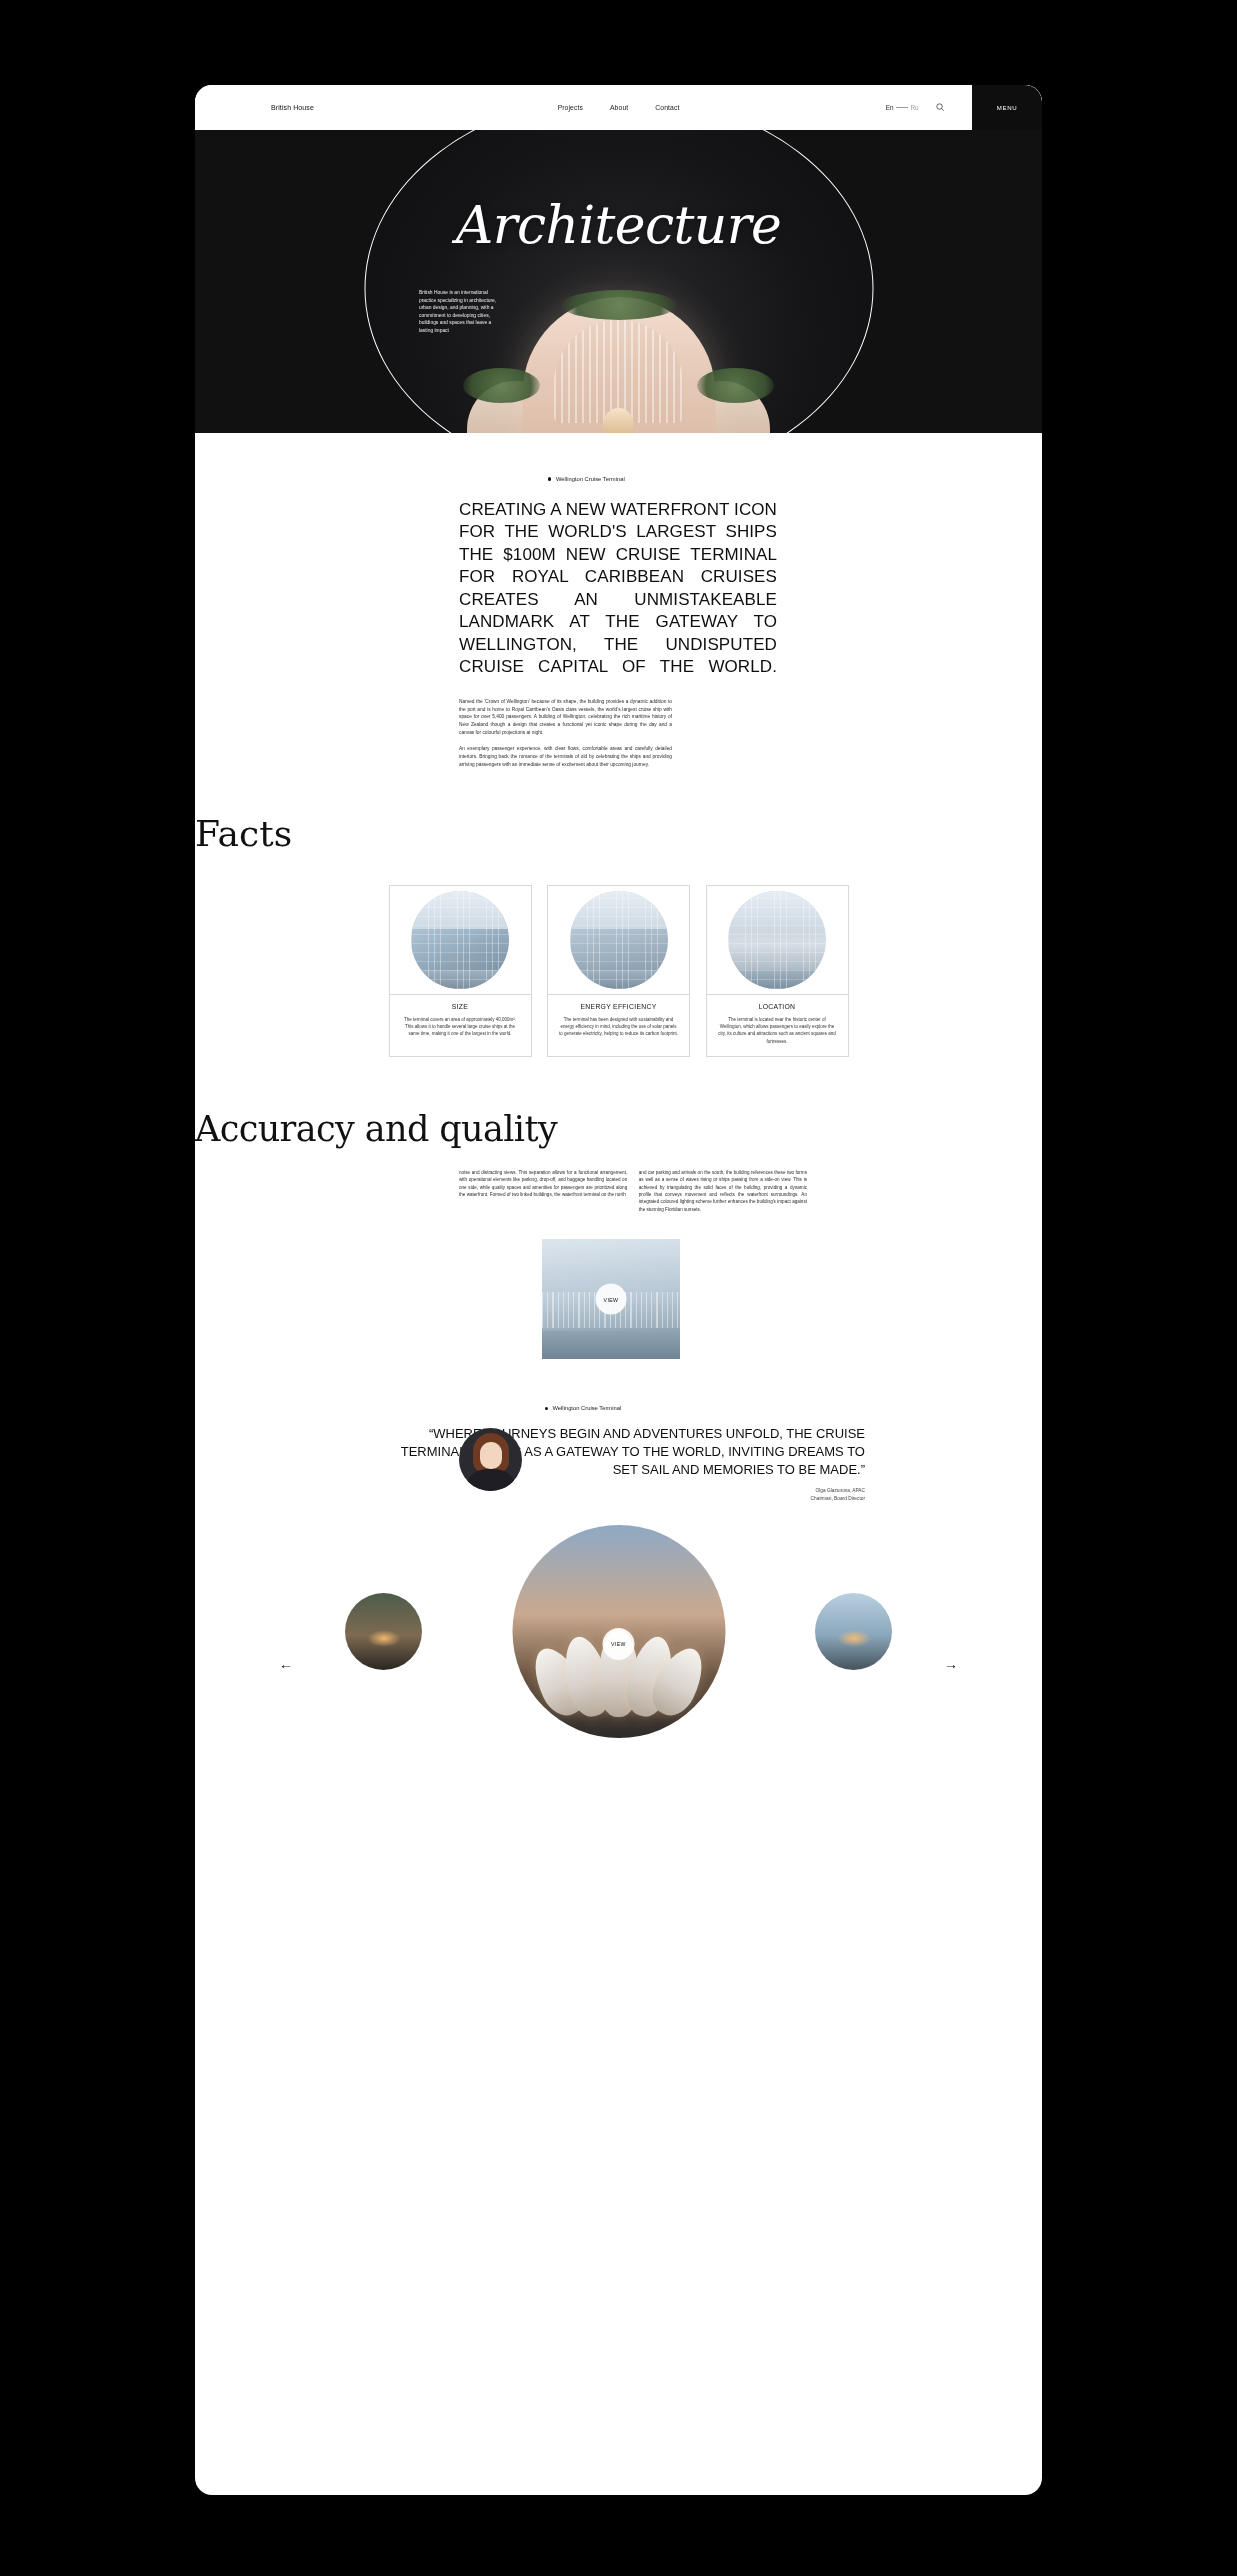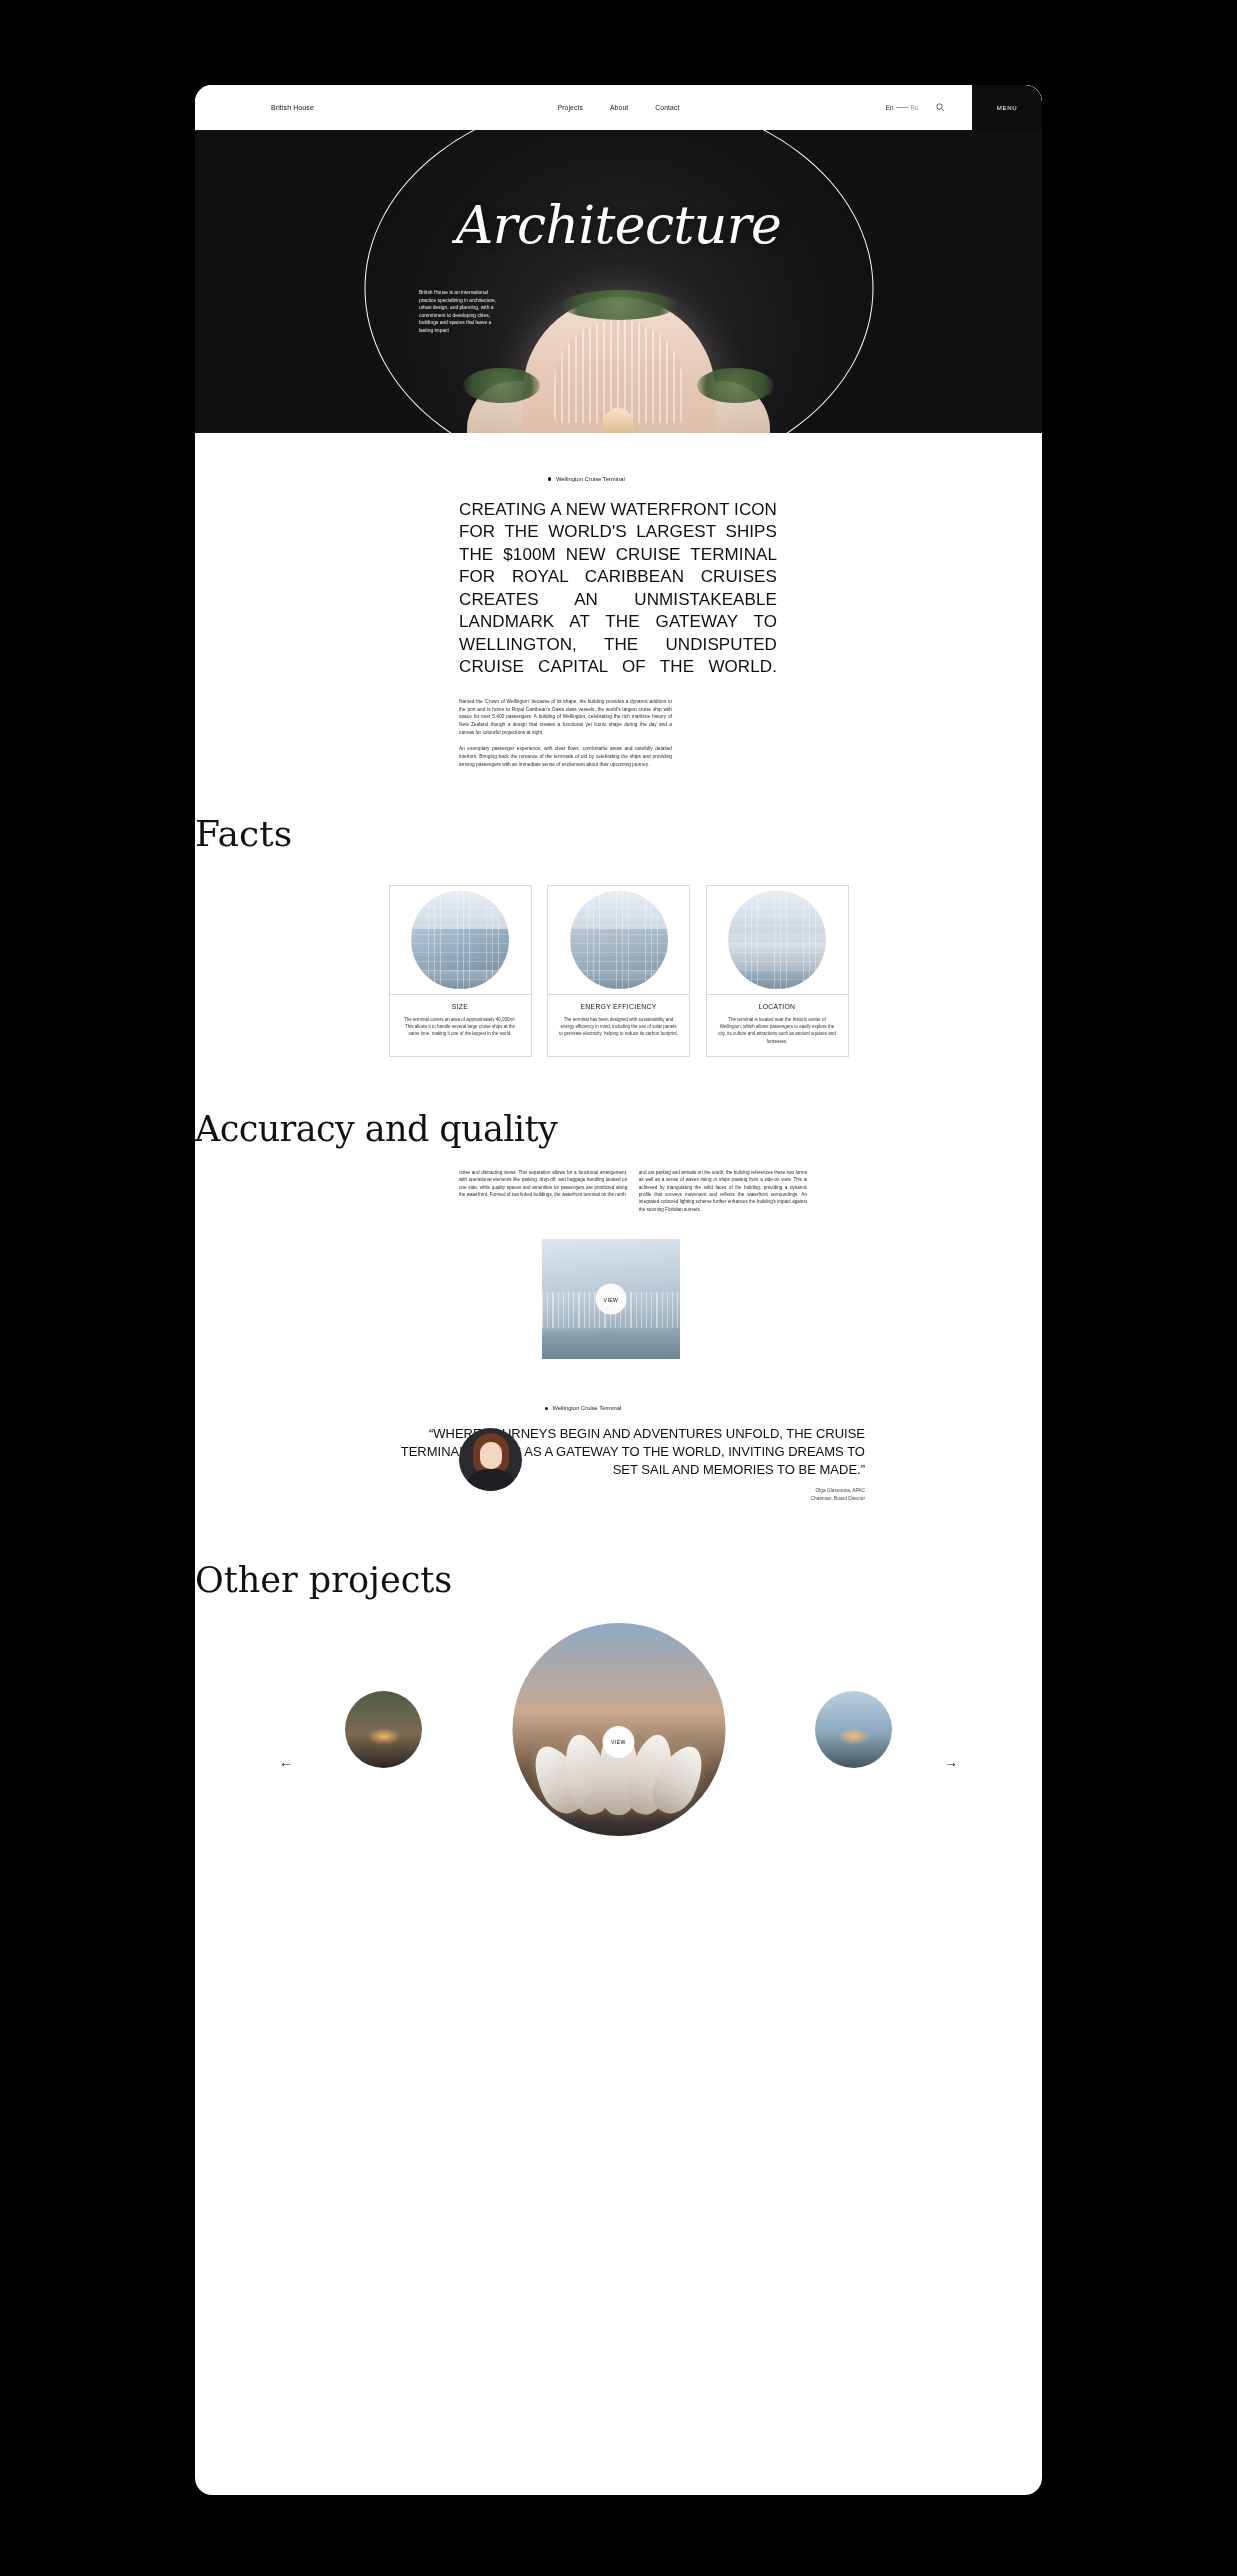--- a/index.html
+++ b/index.html
@@ -582,21 +582,20 @@
         <div class="face"></div>
         <div class="body"></div>
       </div>
       <div class="quote-author">
         <div>Olga Glazunova, APAC</div>
         <div>Chairman, Board Director</div>
       </div>
     </div>
   </div>
 
-  <div class="script-title op-title">Other projects</div>
   <div class="op-stage">
     <div class="arrow l">←</div>
     <div class="op-side left">
       <div class="glow"></div>
     </div>
     <div class="op-main">
       <div class="lotus">
         <div class="petal" style="left:0;transform:rotate(-26deg);height:71px;"></div>
         <div class="petal" style="left:28px;transform:rotate(-13deg);height:81px;"></div>
         <div class="petal" style="left:60px;height:88px;"></div>

